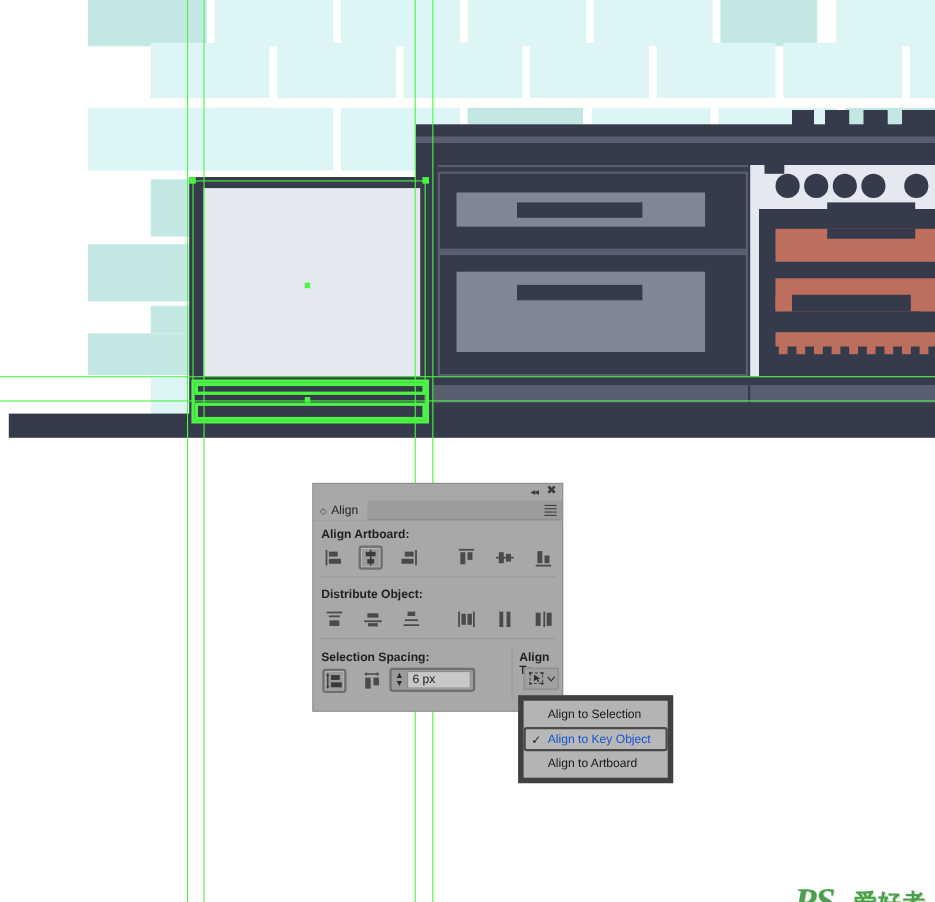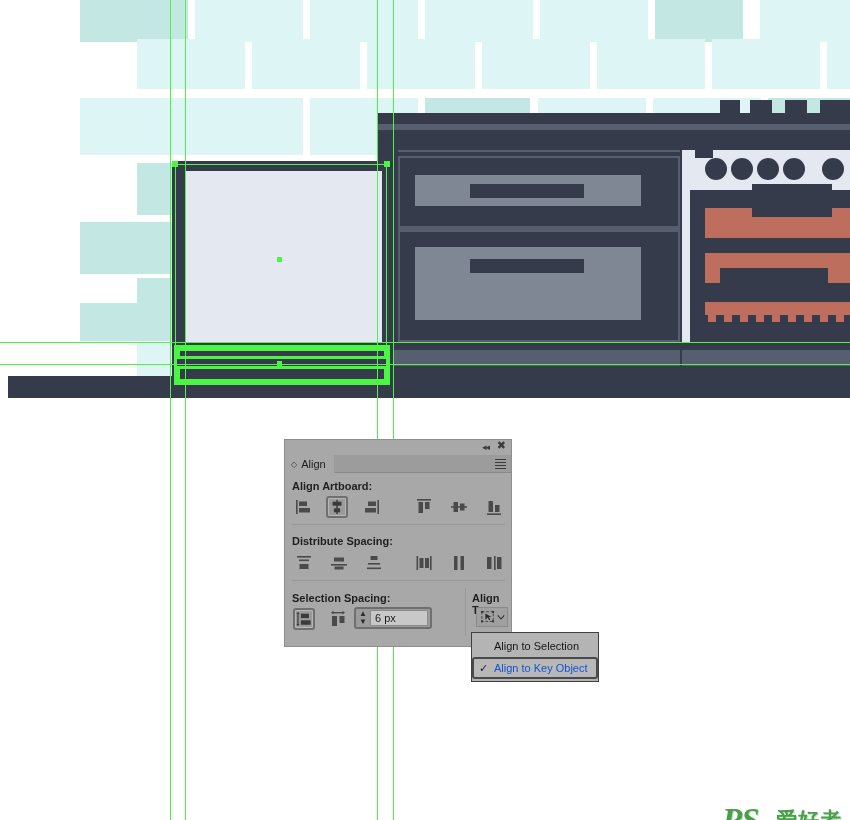--- a/index.html
+++ b/index.html
@@ -88,22 +88,22 @@
     position: absolute; left: 476px; top: 607px;
     width: 32px; height: 20px;
     background: #a0a0a0; border: 1px solid #8a8a8a;
     display: flex; align-items: center; justify-content: center; gap: 1px;
     cursor: pointer;
   }
 
   
   #dropdown {
     position: absolute; left: 471px; top: 632px;
-    width: 128px; background: #b4b4b4;
-    border: 1px solid #404040;
+    width: 141px; background: #b4b4b4;
+    border: 5px solid #404040;
     font-size: 11px; color: #161616;
     padding: 2px 0;
   }
   .ditem {
     position: relative; height: 22px;
     display: flex; align-items: center;
     padding-left: 22px; cursor: pointer;
   }
   .ditem.on {
     background: #b8b8b8;
@@ -328,21 +328,21 @@
     <div class="abtn" style="left:198px; top:56px;">
       <svg width="18" height="18" viewBox="0 0 18 18">
         <rect x="2" y="15.4" width="14" height="1.6" fill="#4a4a4a"></rect>
         <rect x="3.5" y="3" width="4.5" height="11" fill="#4a4a4a"></rect>
         <rect x="10" y="7" width="4.5" height="7" fill="#4a4a4a"></rect>
       </svg>
     </div>
 
     <div class="divider" style="left:7px; top:84px; width:213px;"></div>
 
-    <span class="sec-label" style="left:7px; top:95px;">Distribute Spacing:</span>
+    <span class="sec-label" style="left:7px; top:95px;">Distribute Object:</span>
 
     <div class="abtn" style="left:8px; top:112px;">
       <svg width="18" height="18" viewBox="0 0 18 18">
         <rect x="2" y="2" width="14" height="1.6" fill="#4a4a4a"></rect>
         <rect x="4" y="5.5" width="10" height="1.6" fill="#4a4a4a"></rect>
         <rect x="4.5" y="10" width="9" height="5" fill="#4a4a4a"></rect>
       </svg>
     </div>
     <div class="abtn" style="left:43px; top:112px;">
       <svg width="18" height="18" viewBox="0 0 18 18">
@@ -428,20 +428,23 @@
   </div>
 
   <div id="dropdown">
     <div class="ditem">
       <span>Align to Selection</span>
     </div>
     <div class="ditem on">
       <span class="chk">✓</span>
       <span>Align to Key Object</span>
     </div>
+    <div class="ditem">
+      <span>Align to Artboard</span>
+    </div>
   </div>
 
   <div id="watermark">
     <span class="ps">PS</span>
     <span class="cn">爱好者</span>
     <span class="url">www.psahz.com</span>
   </div>
 
 </div>
 

